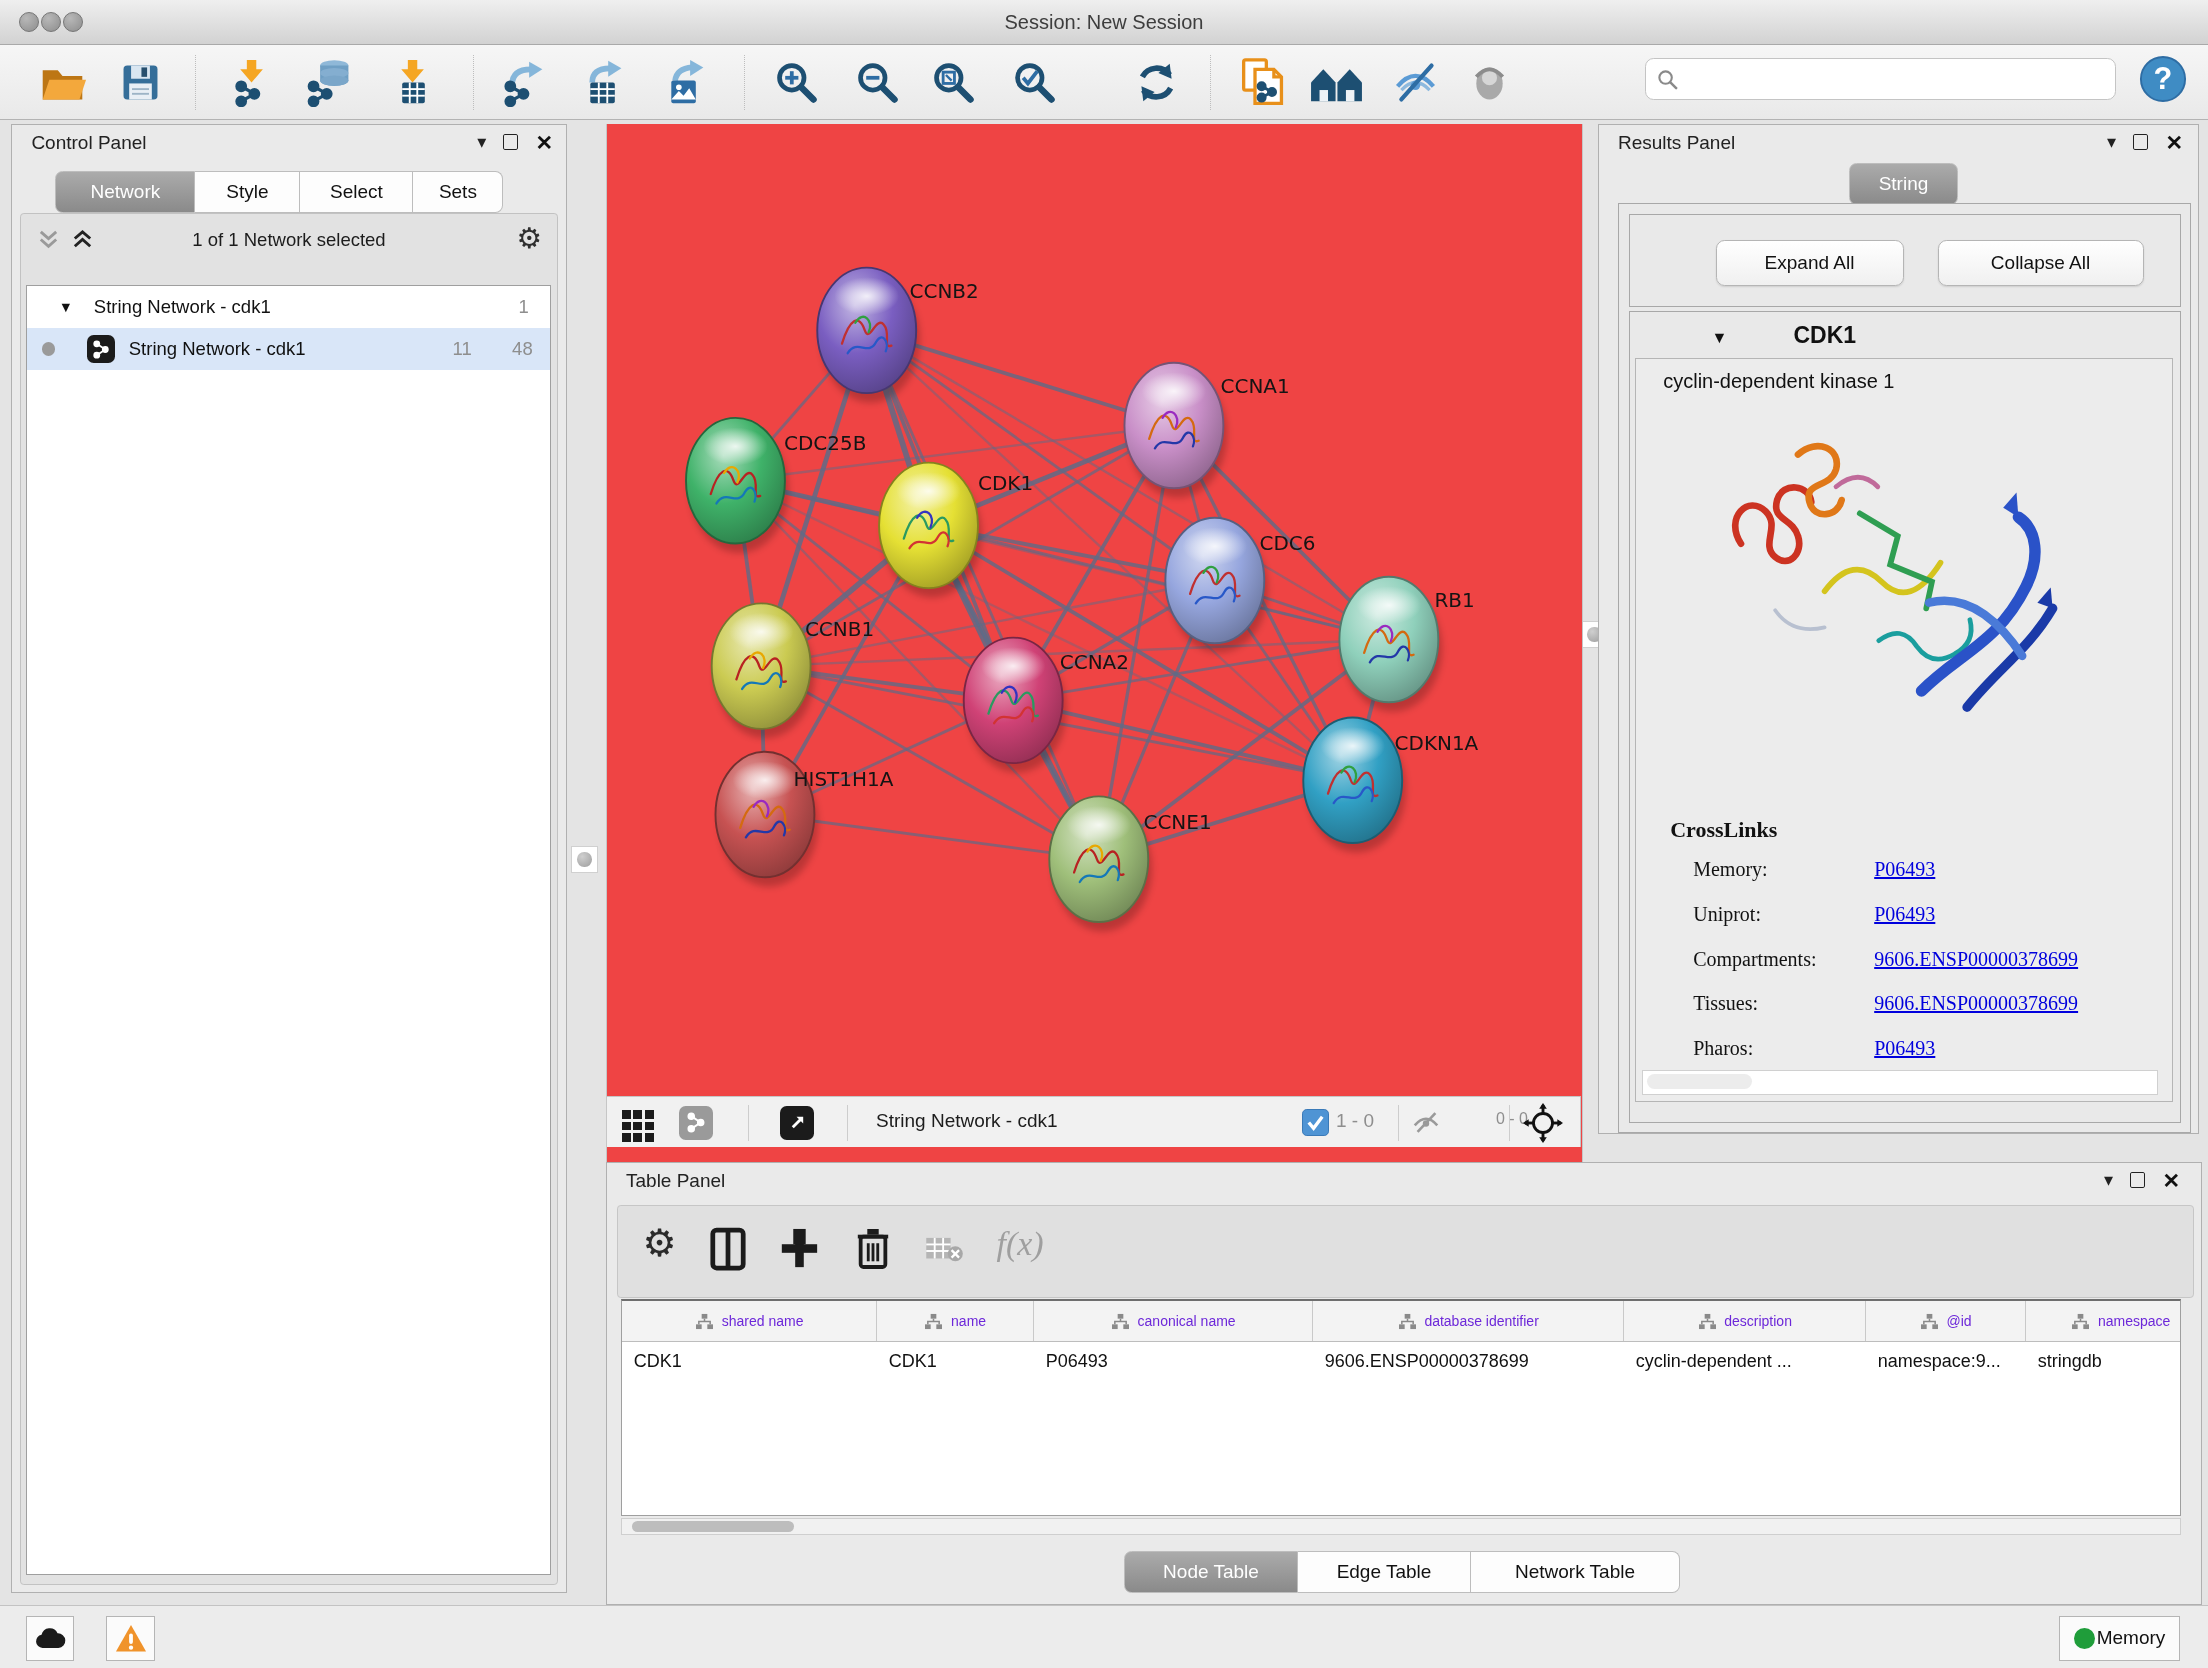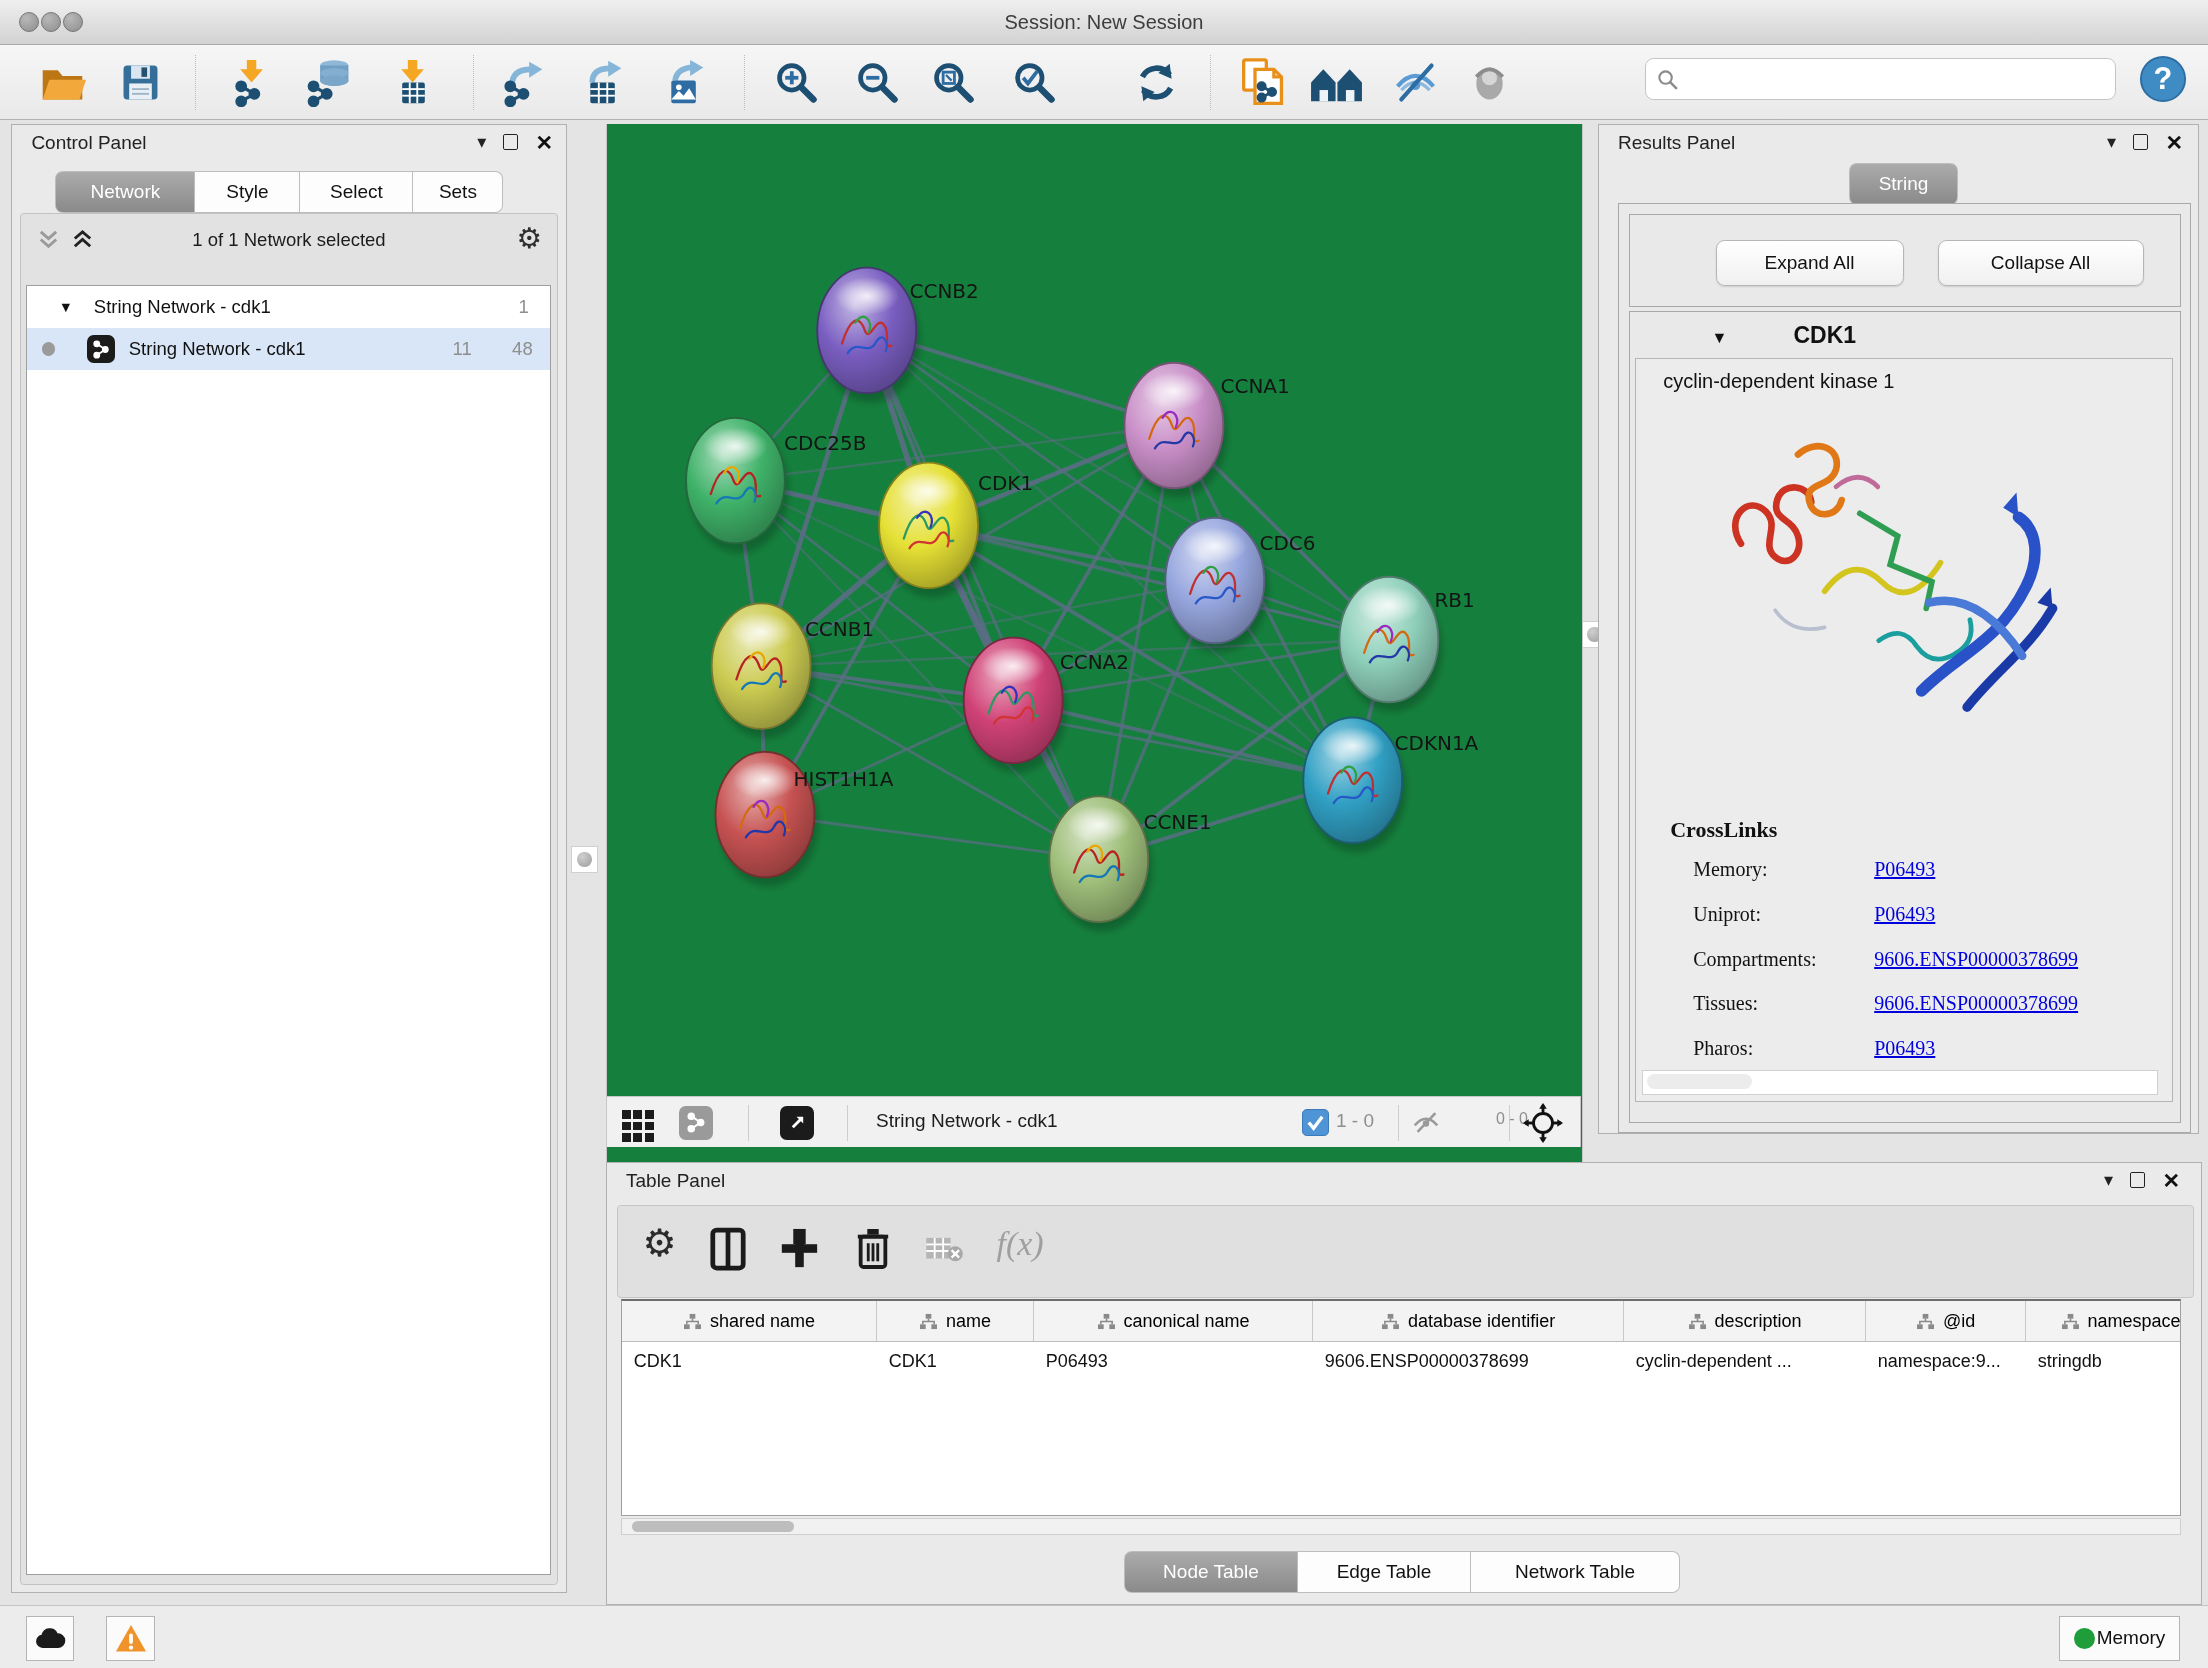--- a/index.html
+++ b/index.html
@@ -37,32 +37,32 @@
   .tab.single{border-radius:7.6px;border-left:1px solid #bdbdbd;}
   
   #control-panel{left:11.4px;top:124px;width:554px;height:1467px;}
   #cp-sub{position:absolute;left:7.6px;top:88px;width:536px;height:1370px;background:#e2e2e2;
           border:1px solid #c2c2c2;border-radius:3.8px;}
   #cp-list{position:absolute;left:13.3px;top:160px;width:525px;height:1290px;background:#fff;border:1px solid #9f9f9f;box-sizing:border-box;}
   .tree-row{position:relative;height:42px;font-size:18.5px;display:flex;align-items:center;}
   .tree-row.selected{background:#d9e6f8;}
   .count-num{position:absolute;color:#8e8e8e;font-size:18.5px;}
   
-  #canvas{left:606px;top:124px;width:975px;height:1203px;background:#15803d;border-left:1px solid #c6c6c6;border-right:1px solid #c6c6c6;}
+  #canvas{left:606px;top:124px;width:975px;height:1203px;background:#ef4444;border-left:1px solid #c6c6c6;border-right:1px solid #c6c6c6;}
   #net-bottombar{left:606px;top:1096px;width:975px;height:51px;background:#f1f1f1;
      border:1px solid #c6c6c6;border-bottom:none;box-sizing:border-box;}
   .bb-sep{position:absolute;top:7.6px;height:36px;border-left:1px solid #cdcdcd;}
   
   #table-panel{left:606px;top:1162px;width:1594px;height:441px;}
   #tp-toolbar{position:absolute;left:9.5px;top:42px;width:1575px;height:91px;background:#e0e0e0;
               border:1px solid #c6c6c6;border-radius:3.8px;}
   #tp-table{position:absolute;left:14.3px;top:136px;width:1560px;height:217px;background:#fff;
             border:1px solid #9f9f9f;border-top:2.9px solid #6e6e6e;box-sizing:border-box;overflow:hidden;}
   #tp-header{display:flex;background:#f3f3f3;border-bottom:1px solid #bdbdbd;height:40px;}
-  .th{display:flex;align-items:center;justify-content:center;gap:7.6px;font-size:18px;color:#000000;
+  .th{display:flex;align-items:center;justify-content:center;gap:7.6px;font-size:14px;color:#6d28d9;
       border-right:1px solid #c9c9c9;box-sizing:border-box;overflow:hidden;white-space:nowrap;flex:none;}
   .td{font-size:18px;color:#111;padding-left:11.4px;display:flex;align-items:center;box-sizing:border-box;
       overflow:hidden;white-space:nowrap;flex:none;}
   #tp-row{display:flex;height:38px;}
   #tp-hscroll{position:absolute;left:14.3px;top:355px;width:1560px;height:17px;background:#f1f1f1;border:1px solid #cfcfcf;box-sizing:border-box;}
   #tp-hthumb{position:absolute;left:9.5px;top:1.9px;width:162px;height:11.4px;border-radius:6.7px;background:#bdbdbd;}
   
   #results-panel{left:1598px;top:124px;width:599px;height:1008px;}
   #rp-outer{position:absolute;left:19px;top:78px;width:571px;height:928px;background:#e9e9e9;border:1px solid #a8a8a8;}
   #rp-buttons{position:absolute;left:9.5px;top:9.5px;width:550px;height:91px;border:1px solid #a8a8a8;}

